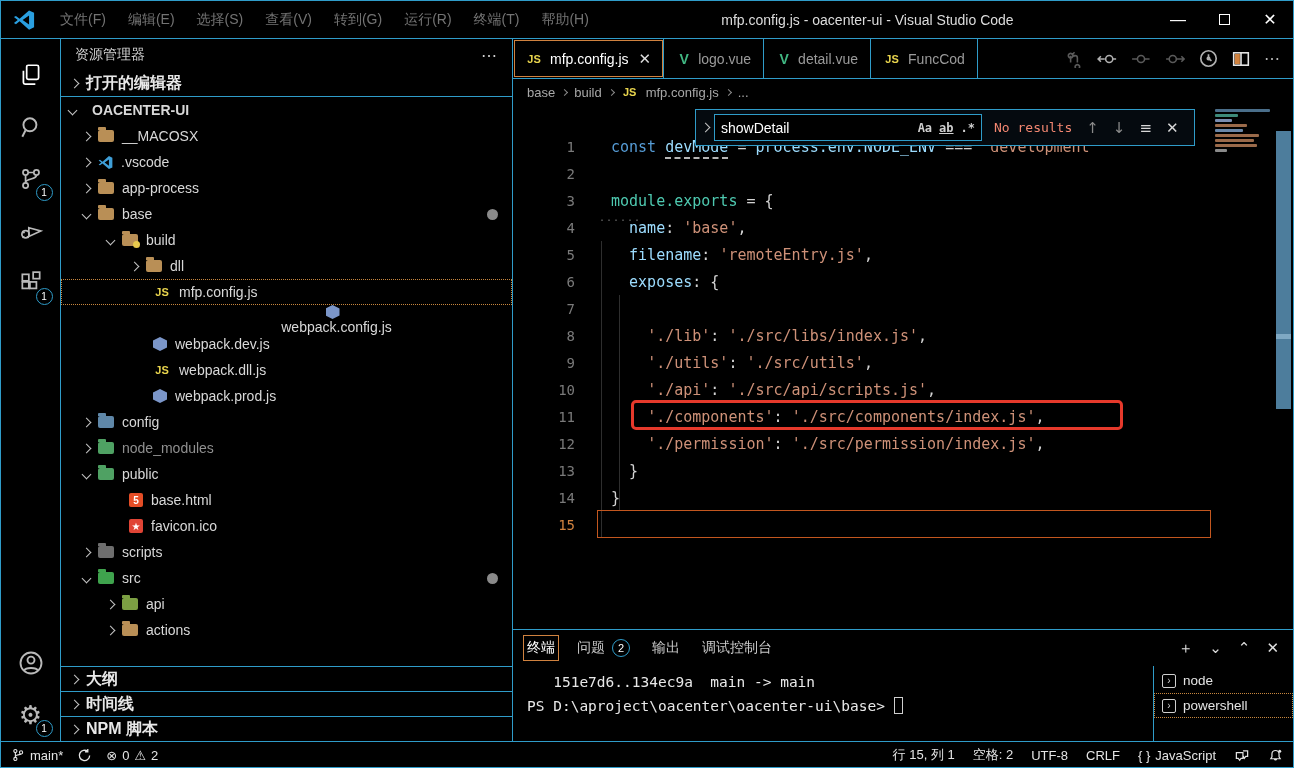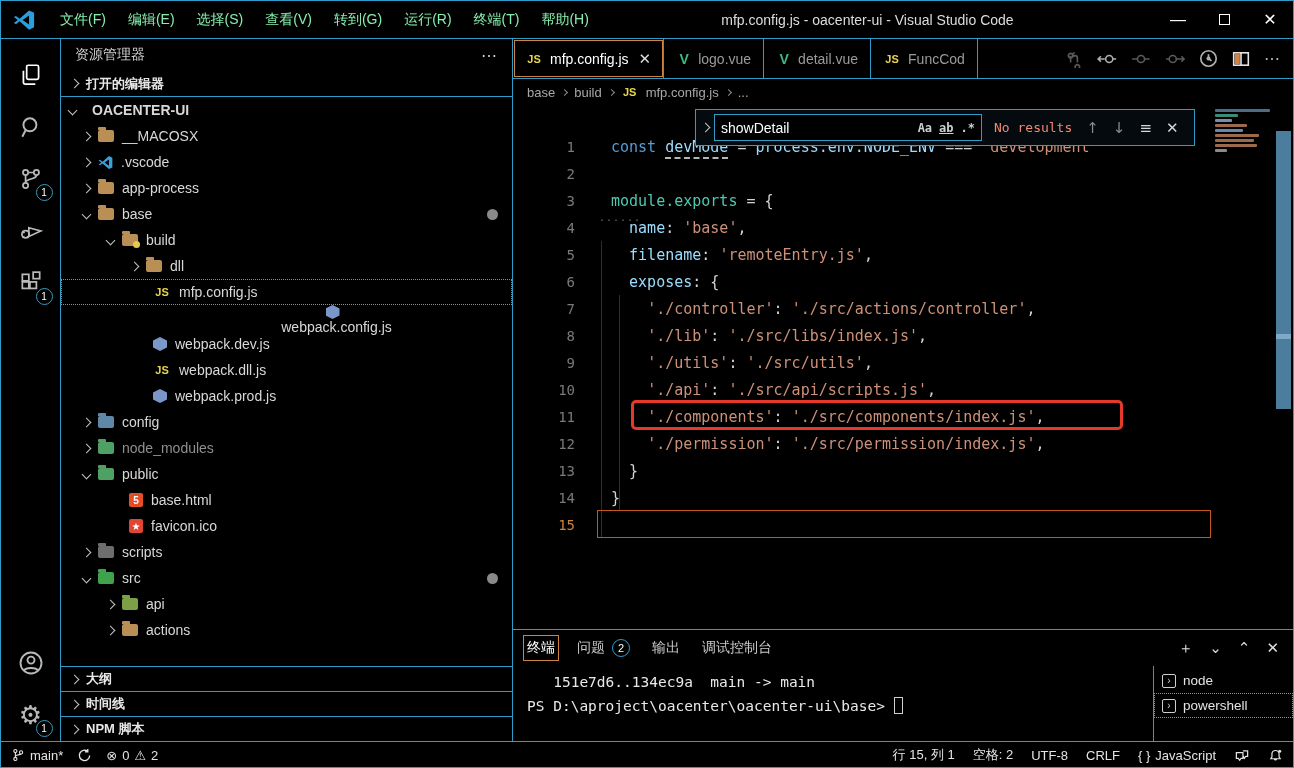--- a/index.html
+++ b/index.html
@@ -8,40 +8,40 @@
     --mod:#4EC9B0; --str:#CE9178; --op:#d4d4d4;
   }
   *{margin:0;padding:0;box-sizing:border-box;}
   body{width:1294px;height:768px;background:var(--bg);color:var(--fg);
        font-family:"Liberation Sans",sans-serif;font-size:14px;overflow:hidden;position:relative;
        border:1px solid var(--border);}
   svg{display:block;}
   
   #titlebar{height:38px;border-bottom:1px solid var(--border);display:flex;align-items:center;padding:0 0 0 12px;}
   #titlebar .logo{width:22px;height:22px;margin-right:14px;}
-  .menu-item{padding:0 11px;color:#86efac;cursor:default;}
+  .menu-item{padding:0 11px;color:#737373;cursor:default;}
   #win-title{flex:1;text-align:center;color:#dcdcdc;padding-right:20px;}
   .win-ctl{width:46px;height:37px;display:flex;align-items:center;justify-content:center;color:#fff;font-size:16px;}
   .win-ctl .sq{width:11px;height:11px;border:1.5px solid #fff;display:inline-block;}
   
   #main{display:flex;height:702px;}
   
   #activitybar{width:60px;border-right:1px solid var(--border);display:flex;flex-direction:column;align-items:center;padding-top:10px;}
   .ab-item{width:48px;height:52px;display:flex;align-items:center;justify-content:center;position:relative;color:#b9b9b9;}
   .ab-item.active{color:#fff;}
   .ab-badge{position:absolute;right:2px;bottom:4px;width:17px;height:17px;border-radius:50%;
             border:1px solid var(--border);background:#000;color:#fff;font-size:10px;
             display:flex;align-items:center;justify-content:center;}
   .ab-spacer{flex:1;}
   .gear-glyph{font-size:26px;line-height:1;font-family:"DejaVu Sans",sans-serif;}
   
   #sidebar{width:452px;display:flex;flex-direction:column;border-right:1px solid var(--border);}
   #sb-header{height:32px;display:flex;align-items:center;padding:0 14px;color:#d2d2d2;}
   #sb-header .more{margin-left:auto;font-size:16px;letter-spacing:1px;color:#cfcfcf;}
-  .sb-section{height:25px;display:flex;align-items:center;font-weight:bold;padding:0 6px;font-size:13px;border-top:1px solid var(--border);}
+  .sb-section{height:25px;display:flex;align-items:center;font-weight:bold;padding:0 6px;font-size:16px;border-top:1px solid var(--border);}
   #open-editors{height:26px;border-top:none;border-bottom:1px solid var(--border);}
   .sb-section .chev{margin:0 8px 0 4px;}
   .tree{flex:1;overflow:hidden;}
   .trow{height:26px;display:flex;align-items:center;position:relative;font-size:14px;color:#d8d8d8;}
   .trow.root{font-weight:bold;padding-left:8px;}
   .trow .chev{margin-right:8px;}
   .chev{display:inline-block;width:7px;height:7px;border-right:1.5px solid #c5c5c5;border-bottom:1.5px solid #c5c5c5;flex:none;}
   .chev.r{transform:rotate(-45deg);}
   .chev.d{transform:rotate(45deg);}
   .lvl1{padding-left:22px;}.lvl2{padding-left:46px;}.lvl3{padding-left:70px;}
@@ -401,21 +401,21 @@
     <div id="codearea">
       <div class="guide" style="left:88px;top:136px;height:297px;"></div>
       <div class="guide" style="left:106px;top:190px;height:216px;"></div>
       <div id="code-lines">
           <div class="code-line"><span class="ln">1</span><span class="ltxt"><span class="tk-kw">const </span><span class="tk-varu">devMode</span><span class="tk-op"> = </span><span class="tk-var">process.env.NODE_ENV</span><span class="tk-op"> === </span><span class="tk-str">'development'</span></span></div>
           <div class="code-line"><span class="ln">2</span><span class="ltxt"></span></div>
           <div class="code-line"><span class="ln">3</span><span class="ltxt"><span class="tk-mod">module.exports</span><span class="tk-op"> = {</span></span></div>
           <div class="code-line"><span class="ln">4</span><span class="ltxt"><span class="tk-pl">  </span><span class="tk-var">name</span><span class="tk-op">: </span><span class="tk-str">'base'</span><span class="tk-op">,</span></span></div>
           <div class="code-line"><span class="ln">5</span><span class="ltxt"><span class="tk-pl">  </span><span class="tk-var">filename</span><span class="tk-op">: </span><span class="tk-str">'remoteEntry.js'</span><span class="tk-op">,</span></span></div>
           <div class="code-line"><span class="ln">6</span><span class="ltxt"><span class="tk-pl">  </span><span class="tk-var">exposes</span><span class="tk-op">: {</span></span></div>
-          <div class="code-line"><span class="ln">7</span><span class="ltxt"><span class="tk-pl">    </span><span class="tk-str">'./controller'</span><span class="tk-op">: </span><span class="tk-str">'./src/actions/controller'</span><span class="tk-op">,</span></span></div>
+          <div class="code-line"><span class="ln">7</span></div>
           <div class="code-line"><span class="ln">8</span><span class="ltxt"><span class="tk-pl">    </span><span class="tk-str">'./lib'</span><span class="tk-op">: </span><span class="tk-str">'./src/libs/index.js'</span><span class="tk-op">,</span></span></div>
           <div class="code-line"><span class="ln">9</span><span class="ltxt"><span class="tk-pl">    </span><span class="tk-str">'./utils'</span><span class="tk-op">: </span><span class="tk-str">'./src/utils'</span><span class="tk-op">,</span></span></div>
           <div class="code-line"><span class="ln">10</span><span class="ltxt"><span class="tk-pl">    </span><span class="tk-str">'./api'</span><span class="tk-op">: </span><span class="tk-str">'./src/api/scripts.js'</span><span class="tk-op">,</span></span></div>
           <div class="code-line"><span class="ln">11</span><span class="ltxt"><span class="tk-pl">    </span><span class="tk-str">'./components'</span><span class="tk-op">: </span><span class="tk-str">'./src/components/index.js'</span><span class="tk-op">,</span></span></div>
           <div class="code-line"><span class="ln">12</span><span class="ltxt"><span class="tk-pl">    </span><span class="tk-str">'./permission'</span><span class="tk-op">: </span><span class="tk-str">'./src/permission/index.js'</span><span class="tk-op">,</span></span></div>
           <div class="code-line"><span class="ln">13</span><span class="ltxt"><span class="tk-pl">  </span><span class="tk-op">}</span></span></div>
           <div class="code-line"><span class="ln">14</span><span class="ltxt"><span class="tk-op">}</span></span></div>
           <div class="code-line cur"><span class="ln">15</span><span class="ltxt"></span></div>
         </div>
       <span id="dots3">······</span>

